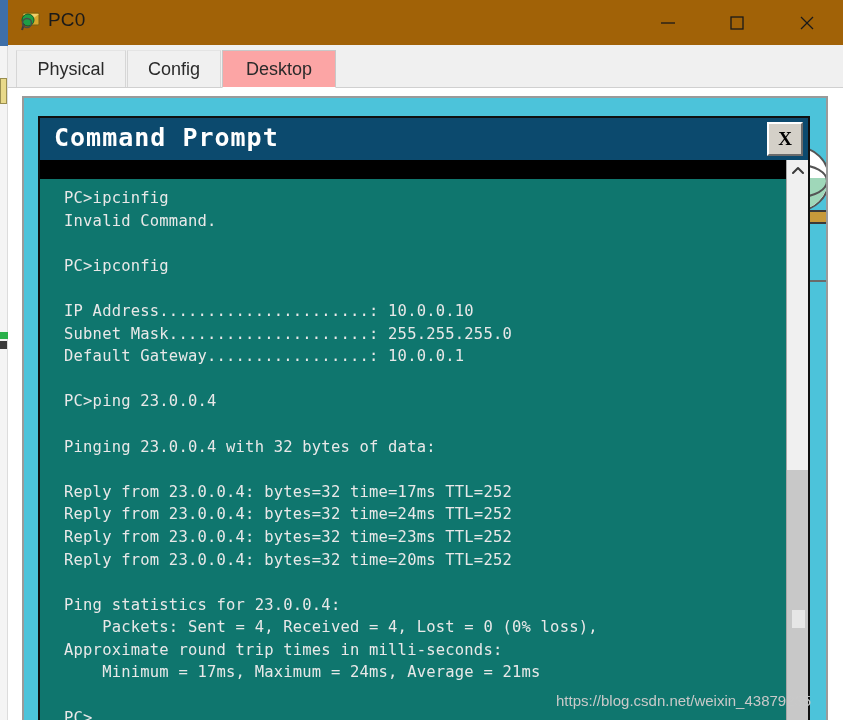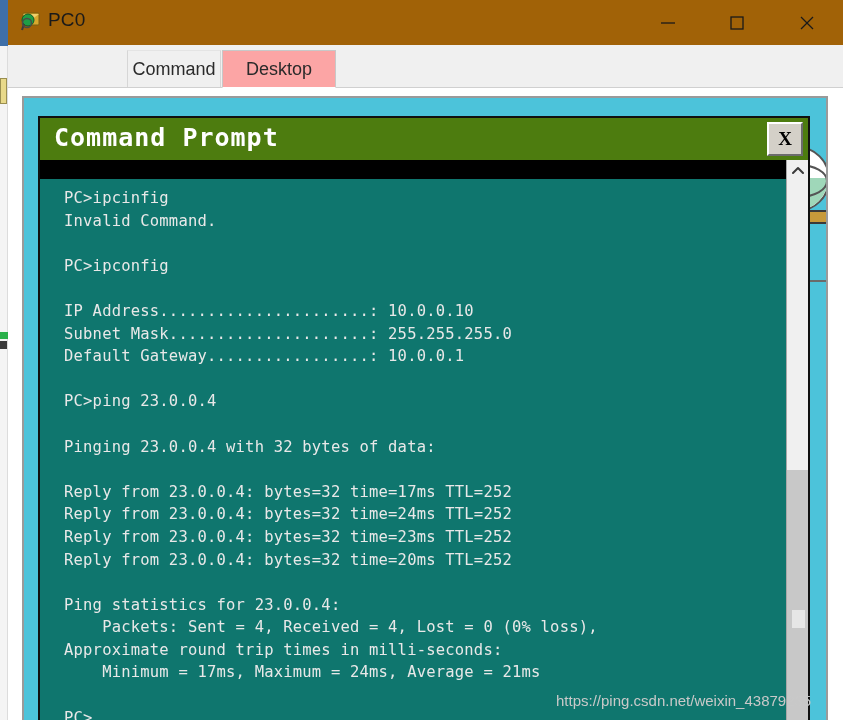--- a/index.html
+++ b/index.html
@@ -186,21 +186,21 @@
     height: 606px;
     background: #000000;
     border: 2px solid #101010;
     box-sizing: border-box;
   }
   #cmd-titlebar {
     position: absolute;
     left: 0; top: 0;
     width: 768px;
     height: 42px;
-    background: #4d7c0f;
+    background: #0c4a6e;
   }
   #cmd-title-text {
     position: absolute;
     left: 14px;
     top: 5px;
     font-family: "DejaVu Sans Mono", "Liberation Mono", monospace;
     font-size: 25px;
     font-weight: bold;
     color: #ffffff;
     letter-spacing: 1px;
@@ -373,22 +373,25 @@
     </div>
     <div class="win-btn" id="btn-close">
       <svg width="20" height="20" viewBox="0 0 20 20">
         <line x1="4" y1="4" x2="16" y2="16" stroke="#1a1a1a" stroke-width="1.3"></line>
         <line x1="16" y1="4" x2="4" y2="16" stroke="#1a1a1a" stroke-width="1.3"></line>
       </svg>
     </div>
   </div>
 
   <div id="tab-strip">
+    <div class="tab" id="tab-physical">
+      <span>Physical</span>
+    </div>
     <div class="tab" id="tab-config">
-      <span>Command</span>
+      <span>Config</span>
     </div>
     <div class="tab active" id="tab-desktop">
       <span>Desktop</span>
     </div>
   </div>
 
   <div id="desktop-panel">
 
     <div class="desk-icon" id="desk-globe"></div>
     <span id="desk-globe-label">h</span>
@@ -441,13 +444,13 @@
         </div>
         <div id="scroll-thumb">
           <div id="scroll-grip"></div>
         </div>
       </div>
 
     </div>
   </div>
 </div>
 
-<div id="watermark">https://ping.csdn.net/weixin_43879235</div>
+<div id="watermark">https://blog.csdn.net/weixin_43879235</div>
 
 </body></html>

